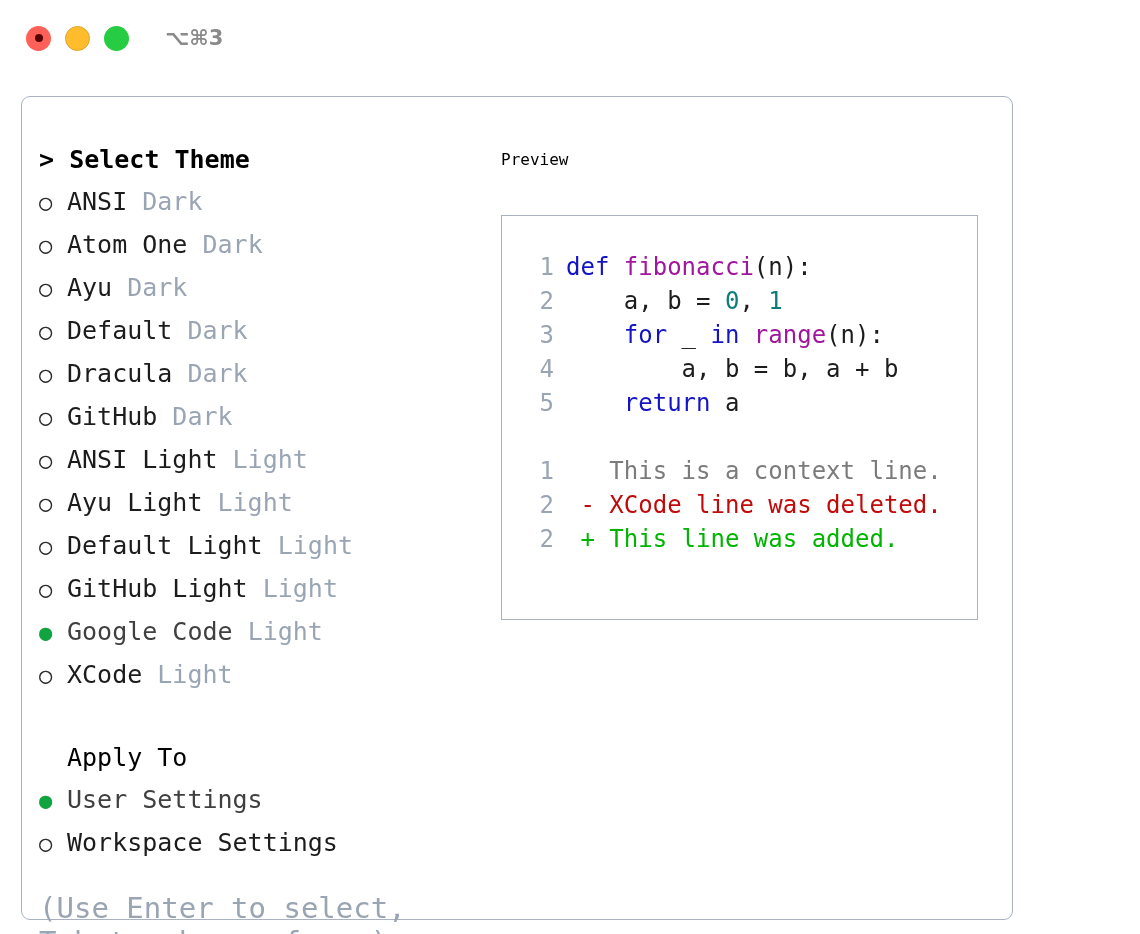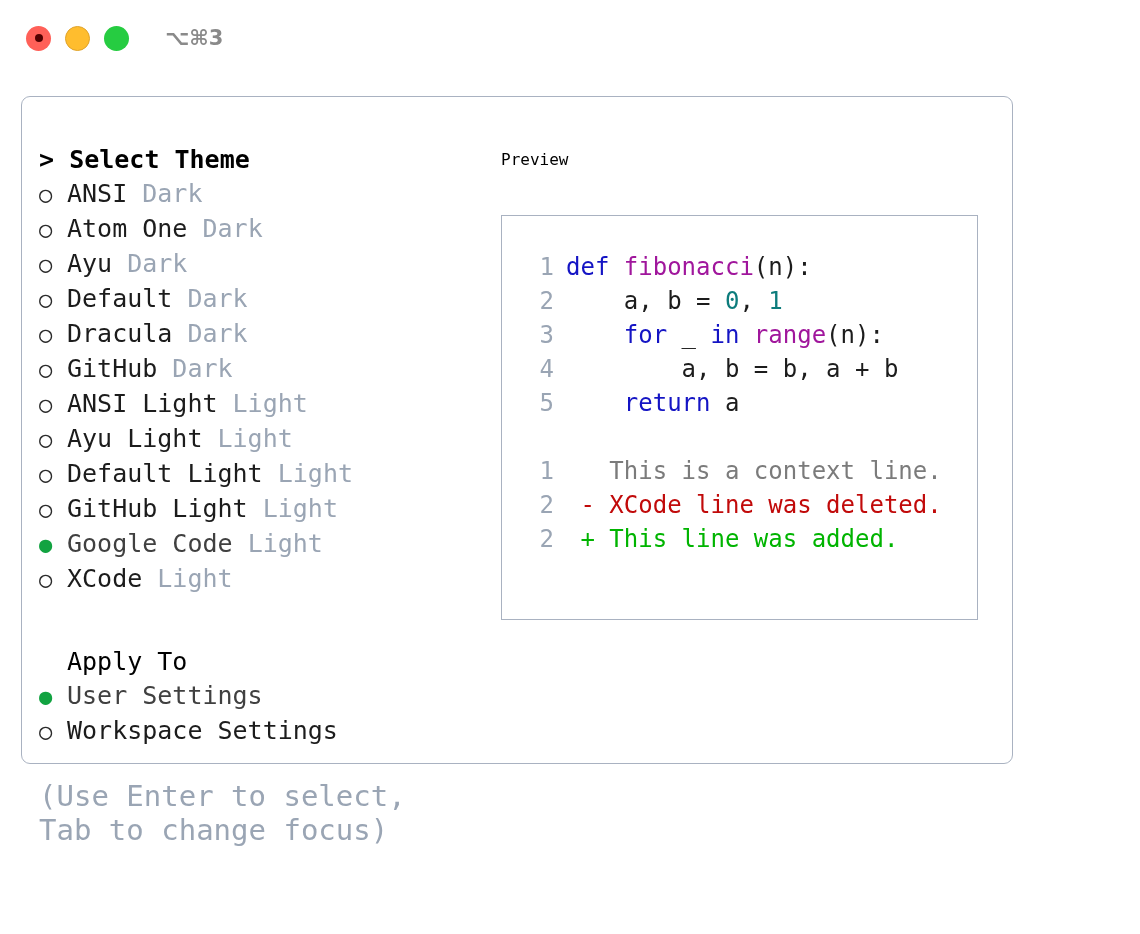--- a/index.html
+++ b/index.html
@@ -66,21 +66,21 @@
     letter-spacing: 0px;
     font-family: "DejaVu Sans", "Liberation Sans", sans-serif;
   }
 
   
   .panel {
     position: absolute;
     left: 21px;
     top: 96px;
     width: 992px;
-    height: 668px;
+    height: 824px;
     border: 1.6px solid #a9b2c1;
     border-radius: 9px;
     box-sizing: border-box;
     background: #ffffff;
   }
 
   .columns {
     display: flex;
     padding: 46px 0 0 0;
     box-sizing: border-box;
@@ -123,21 +123,21 @@
   }
   .bullet {
     display: inline-block;
     width: 28px;
     flex: none;
     font-size: 22px;
     color: #2b2b2b;
   }
   .row.selected .bullet { color: #12a341; }
   .row.selected .label  { color: #404040; }
-  .label { color: #1c1c1c; }
+  .label { color: #1c1c1c; margin-top: 8px; }
   .variant {
     color: #9aa5b4;
     margin-left: 0;
   }
 
   .spacer-lg { height: 34px; }
   .spacer-md { height: 30px; }
 
   .hint {
     font-size: 29px;

